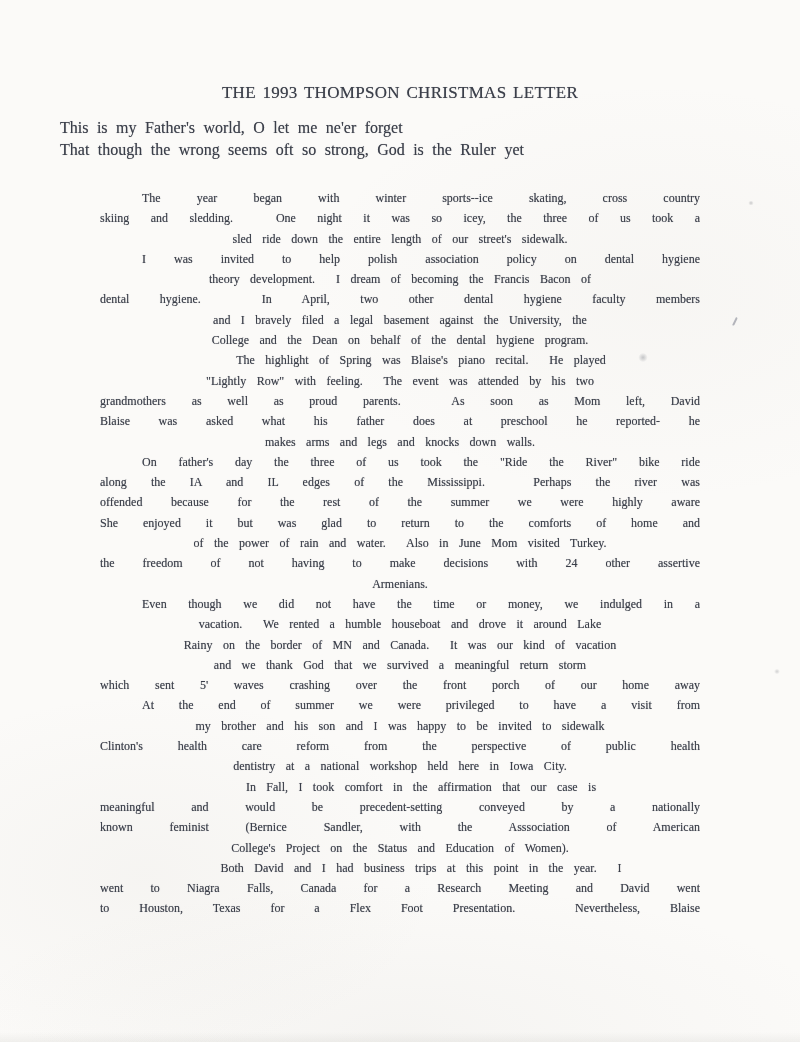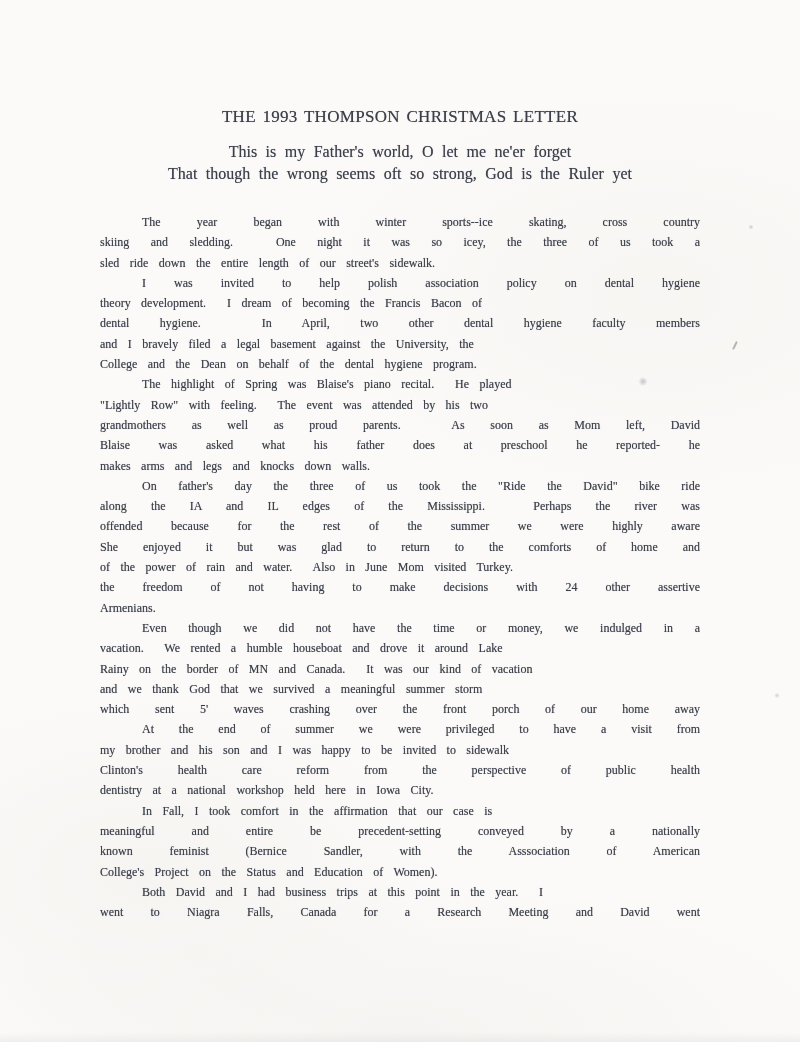--- a/index.html
+++ b/index.html
@@ -16,61 +16,60 @@
       radial-gradient(ellipse 420px 260px at 18% 84%, rgba(175,170,158,0.07), transparent 70%),
       radial-gradient(ellipse 500px 300px at 82% 28%, rgba(175,170,158,0.055), transparent 70%),
       radial-gradient(ellipse 600px 200px at 50% 99%, rgba(150,148,140,0.06), transparent 75%),
       var(--paper);
     font-family: "Liberation Serif", "DejaVu Serif", serif;
     color: var(--ink);
   }
   .scan-page {
     position: absolute;
     inset: 0;
-    margin-top: 24px;
   }
   .letter-title {
     position: absolute;
     top: 83px;
     left: 100px;
     width: 600px;
     text-align: center;
     font-size: 17px;
     letter-spacing: 0.3px;
     word-spacing: 0.12em;
     font-weight: normal;
     margin: 0;
     text-shadow: 0 0 0.7px rgba(59,63,74,0.6);
   }
   .epigraph {
     position: absolute;
     top: 117px;
     left: 60px;
     width: 680px;
-    text-align: center;
+    text-align: left;
     font-size: 16px;
     line-height: 21.5px;
     word-spacing: 0.28em;
     text-shadow: 0 0 0.7px rgba(59,63,74,0.55);
   }
   .letter-body {
     position: absolute;
     top: 188px;
     left: 100px;
     width: 600px;
     font-size: 12px;
     line-height: 20.3px;
     word-spacing: 0.62em;
     text-shadow: 0 0 0.7px rgba(59,63,74,0.55);
   }
   .para { margin: 0; }
   .line {
     height: 20.3px;
     overflow: hidden;
-    text-align: left;
+    text-align: center;
     white-space: normal;
   }
   .line.indent { text-indent: 42px; }
   .line.just {
     text-align: justify;
     text-align-last: justify;
   }
   
   .pen-mark {
     position: absolute;
@@ -143,50 +142,51 @@
         <div class="line">College and the Dean on behalf of the dental hygiene program.</div>
       </div>
       <div class="para">
         <div class="line indent">The highlight of Spring was Blaise's piano recital.&nbsp; He played</div>
         <div class="line">"Lightly Row" with feeling.&nbsp; The event was attended by his two</div>
         <div class="line just">grandmothers as well as proud parents.&nbsp;  As soon as Mom left, David</div>
         <div class="line just">Blaise was asked what his father does at preschool he reported- he</div>
         <div class="line">makes arms and legs and knocks down walls.</div>
       </div>
       <div class="para">
-        <div class="line indent just">On father's day the three of us took the "Ride the David" bike ride</div>
+        <div class="line indent just">On father's day the three of us took the "Ride the River" bike ride</div>
         <div class="line just">along the IA and IL edges of the Mississippi.&nbsp; Perhaps the river was</div>
         <div class="line just">offended because for the rest of the summer we were highly aware</div>
         <div class="line just">She enjoyed it but was glad to return to the comforts of home and</div>
         <div class="line">of the power of rain and water.&nbsp;  Also in June Mom visited Turkey.</div>
         <div class="line just">the freedom of not having to make decisions with 24 other assertive</div>
         <div class="line">Armenians.</div>
       </div>
       <div class="para">
         <div class="line indent just">Even though we did not have the time or money, we indulged in a</div>
         <div class="line">vacation.&nbsp; We rented a humble houseboat and drove it around Lake</div>
         <div class="line">Rainy on the border of MN and Canada.&nbsp; It was our kind of vacation</div>
-        <div class="line">and we thank God that we survived a meaningful summer storm</div>
+        <div class="line">and we thank God that we survived a meaningful return storm</div>
         <div class="line just">which sent 5' waves crashing over the front porch of our home away</div>
       </div>
       <div class="para">
         <div class="line indent just">At the end of summer we were privileged to have a visit from</div>
         <div class="line">my brother and his son and I was happy to be invited to sidewalk</div>
         <div class="line just">Clinton's health care reform from the perspective of public health</div>
         <div class="line">dentistry at a national workshop held here in Iowa City.</div>
       </div>
       <div class="para">
         <div class="line indent">In Fall, I took comfort in the affirmation that our case is</div>
-        <div class="line just">meaningful and entire be precedent-setting conveyed by a nationally</div>
+        <div class="line just">meaningful and would be precedent-setting conveyed by a nationally</div>
         <div class="line just">known feminist (Bernice Sandler, with the Asssociation of American</div>
         <div class="line">College's Project on the Status and Education of Women).</div>
       </div>
       <div class="para">
         <div class="line indent">Both David and I had business trips at this point in the year.&nbsp; I</div>
         <div class="line just">went to Niagra Falls, Canada for a Research Meeting and David went</div>
+        <div class="line just">to Houston, Texas for a Flex Foot Presentation.&nbsp; Nevertheless, Blaise</div>
       </div>
     </div>
 
   <div class="pen-mark"></div>
   <div class="smudge"></div>
   <div class="speck-a"></div>
   <div class="speck-b"></div>
   <div class="bottom-edge"></div>
 
 </div>

